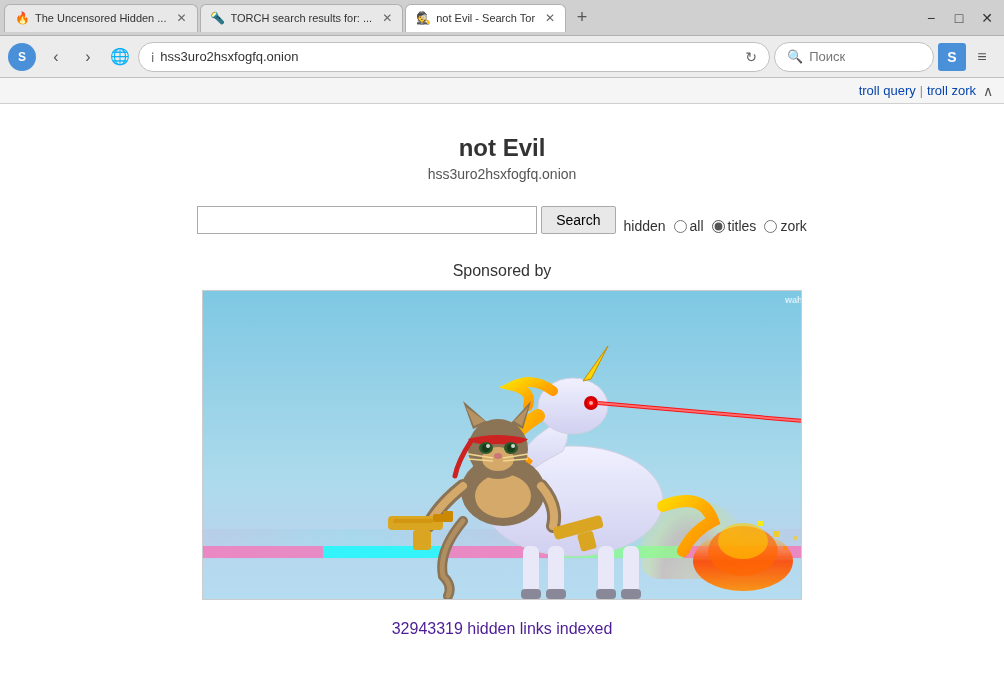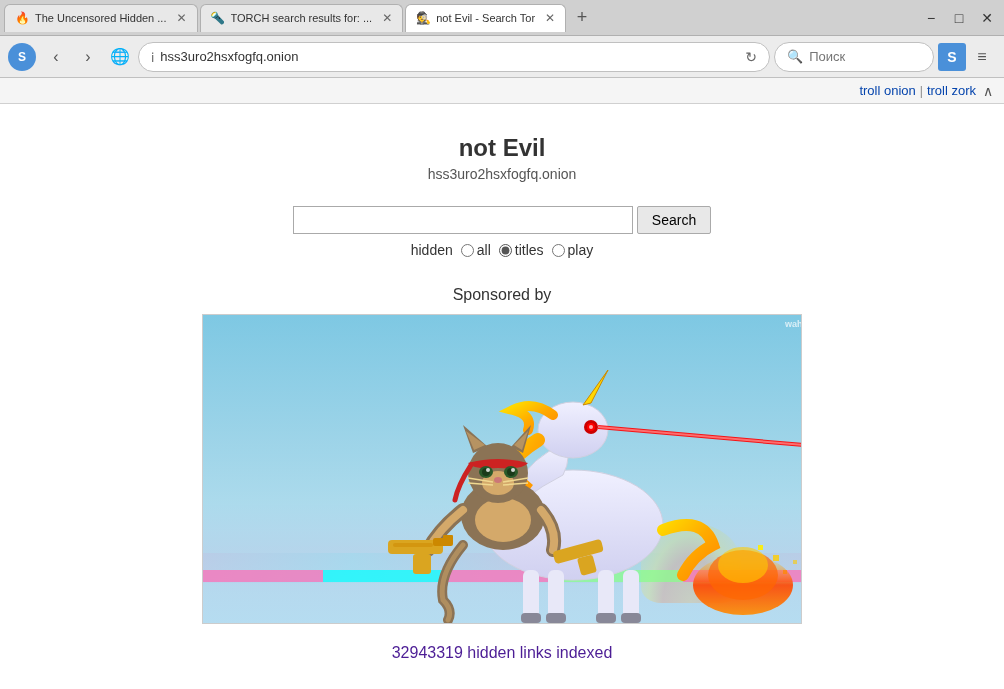--- a/index.html
+++ b/index.html
@@ -195,22 +195,22 @@
     }
     .site-domain {
       font-size: 14px;
       color: #555;
       margin-top: 4px;
     }
 
     .search-form {
       margin-top: 24px;
       display: flex;
-      flex-direction: column;
-      align-items: center;
+      flex-direction: row;
+      align-items: flex-end;
       gap: 8px;
     }
     .search-row {
       display: flex;
       gap: 4px;
     }
     .search-input {
       width: 340px;
       height: 28px;
       border: 1px solid #aaa;
@@ -369,21 +369,21 @@
       <input class="search-box-input" placeholder="Поиск" style="">
     </div>
 
     <div class="nav-extensions">
       <div class="ext-btn" style="background:#4a90d9; color:white; border-radius:3px; font-weight:bold; font-size:14px;">S</div>
       <div class="ext-btn">≡</div>
     </div>
   </div>
 
   <div class="toolbar-bar">
-    <a class="toolbar-link">troll onion</a>
+    <a class="toolbar-link">troll query</a>
     <span class="toolbar-separator">|</span>
     <a class="toolbar-link">troll zork</a>
     <span class="toolbar-scroll-btn">∧</span>
   </div>
 
   <div class="page-content">
 
     <div class="site-title">not Evil</div>
     <div class="site-domain">hss3uro2hsxfogfq.onion</div>
 
@@ -398,21 +398,21 @@
         <label>
           <input type="radio" name="search_type" style="">
           <span>all</span>
         </label>
         <label>
           <input type="radio" name="search_type" checked="" style="">
           <span>titles</span>
         </label>
         <label>
           <input type="radio" name="search_type" style="">
-          <span>play</span>
+          <span>zork</span>
         </label>
       </div>
     </div>
 
     <div class="sponsored-label">Sponsored by</div>
 
     <div class="sponsor-image">
       <div class="unicorn-scene">
 
         <div class="sky-bg"></div>

